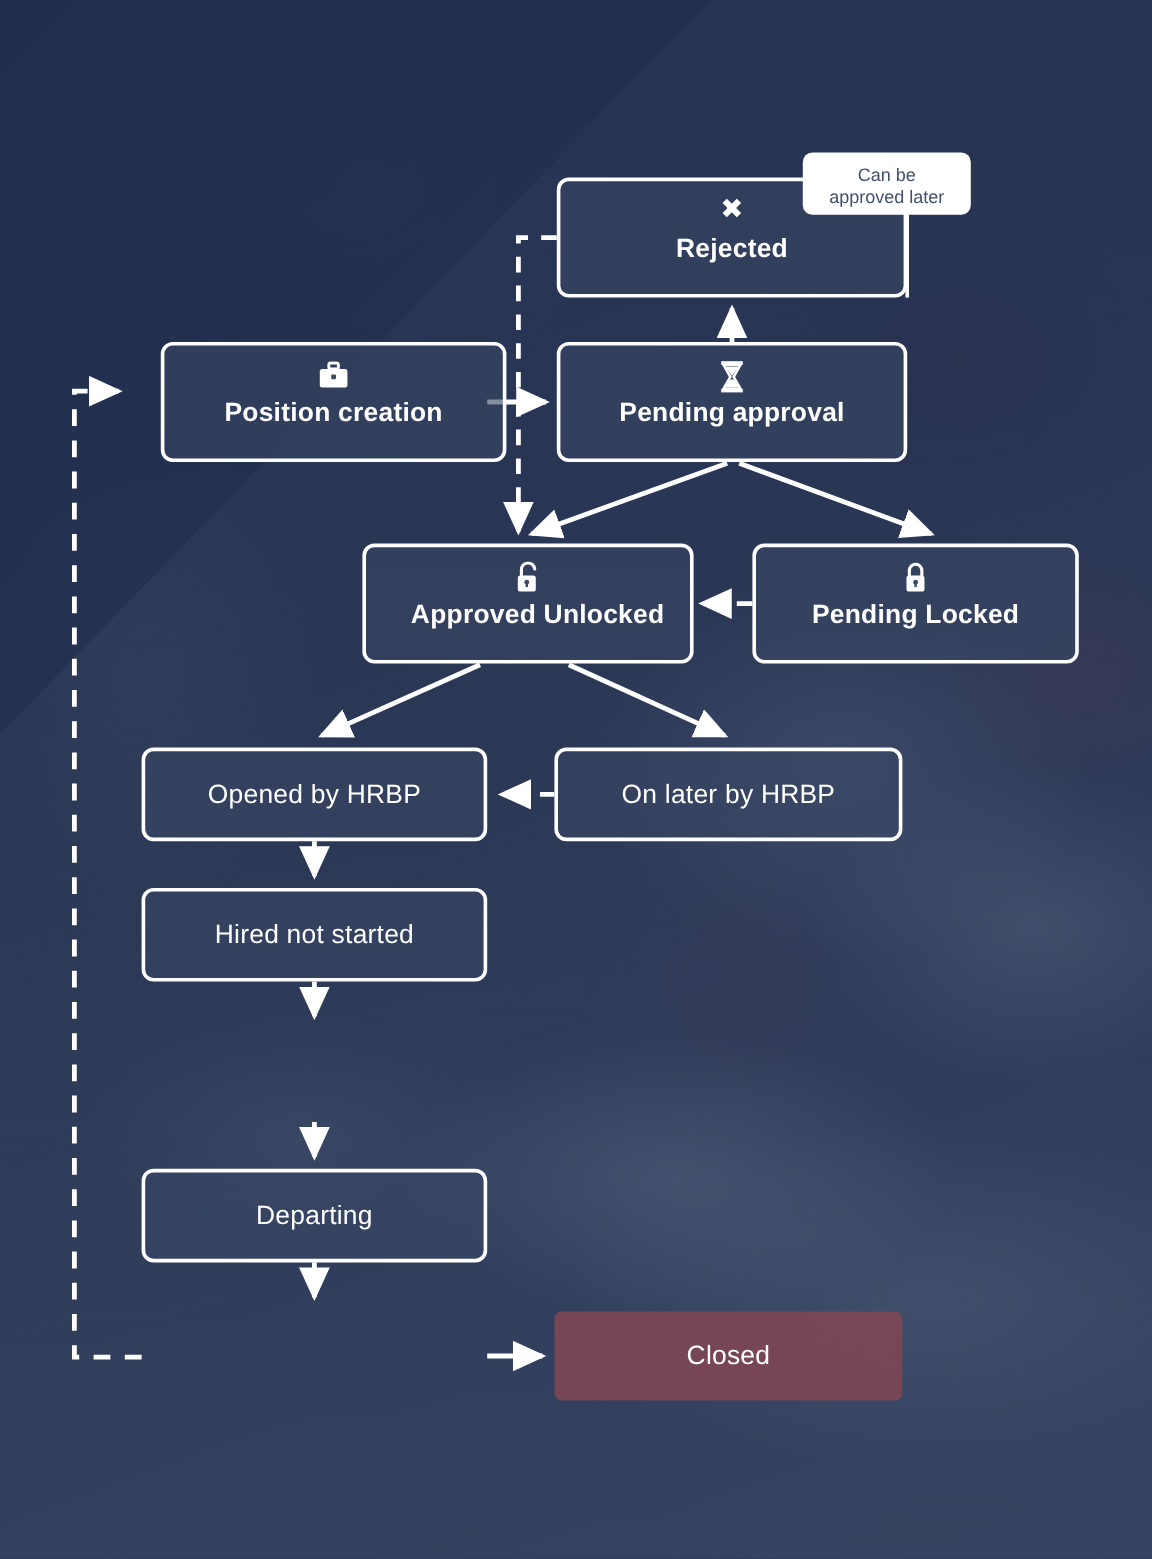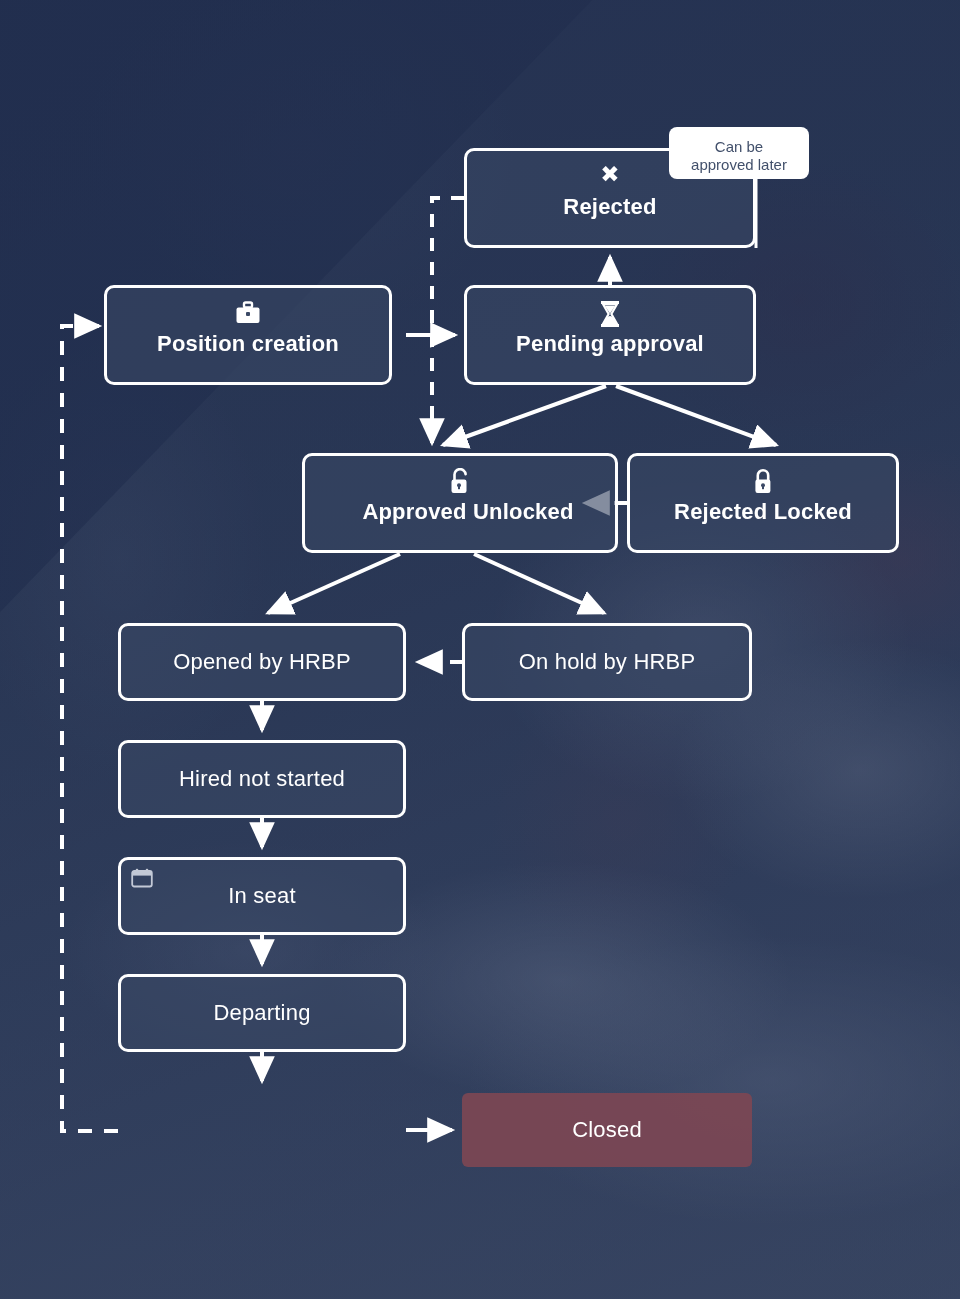--- a/index.html
+++ b/index.html
@@ -118,21 +118,21 @@
     </g>
 
     <path d="M756,155 L756,248" fill="none" stroke="#ffffff" stroke-width="3"></path>
   </svg>
 
   <div class="node with-icon" style="left:464px;top:148px;width:292px;height:100px;">
     <span class="glyph">✖</span>
     <span class="lbl">Rejected</span>
   </div>
 
-  <div class="node with-icon" style="left:104px;top:285px;width:288px;height:100px;">
+  <div class="node with-icon" style="left:134px;top:285px;width:288px;height:100px;">
     <span class="glyph">
       <svg width="26" height="24" viewBox="0 0 26 24" style="vertical-align:middle">
         <rect x="9" y="1.5" width="8" height="5" rx="1.6" fill="none" stroke="#fff" stroke-width="2.4"></rect>
         <rect x="1.5" y="6.5" width="23" height="15.5" rx="2" fill="#fff"></rect>
         <rect x="11" y="11" width="4" height="4" rx="1" fill="#3c4a66"></rect>
       </svg>
     </span>
     <span class="lbl">Position creation</span>
   </div>
 
@@ -142,67 +142,56 @@
         <rect x="3" y="1" width="18" height="3" fill="#fff"></rect>
         <rect x="3" y="24" width="18" height="3" fill="#fff"></rect>
         <path d="M5,4 L19,4 L13.4,14 L19,24 L5,24 L10.6,14 Z" fill="none" stroke="#fff" stroke-width="2.2"></path>
         <path d="M6.6,5.4 L17.4,5.4 L12,13.4 Z" fill="#fff"></path>
         <path d="M12,16 C15,16 17,20.5 17.6,23 L6.4,23 C7,20.5 9,16 12,16 Z" fill="#fff"></path>
       </svg>
     </span>
     <span class="lbl">Pending approval</span>
   </div>
 
-  <div class="node with-icon" style="left:302px;top:453px;width:316px;height:100px;padding-left:16px;">
+  <div class="node with-icon" style="left:302px;top:453px;width:276px;height:100px;padding-left:16px;">
     <span class="glyph">
       <svg width="22" height="27" viewBox="0 0 22 27" style="vertical-align:middle">
         <path d="M5.5,12 L5.5,7.2 A5.3,5.3 0 0 1 16.6,6.2" fill="none" stroke="#fff" stroke-width="2.6" stroke-linecap="round"></path>
         <rect x="2.5" y="11.5" width="15" height="13.5" rx="2.2" fill="#fff"></rect>
         <circle cx="10" cy="17.2" r="2" fill="#3c4a66"></circle>
         <rect x="9" y="17.2" width="2" height="4" fill="#3c4a66"></rect>
       </svg>
     </span>
     <span class="lbl">Approved Unlocked</span>
   </div>
 
   <div class="node with-icon" style="left:627px;top:453px;width:272px;height:100px;">
     <span class="glyph">
       <svg width="22" height="27" viewBox="0 0 22 27" style="vertical-align:middle">
         <path d="M5.8,12 L5.8,7.4 A5.2,5.2 0 0 1 16.2,7.4 L16.2,12" fill="none" stroke="#fff" stroke-width="2.6" stroke-linecap="round"></path>
         <rect x="3.4" y="11.5" width="15" height="13.5" rx="2.2" fill="#fff"></rect>
         <circle cx="11" cy="17.2" r="2" fill="#3c4a66"></circle>
         <rect x="10" y="17.2" width="2" height="4" fill="#3c4a66"></rect>
       </svg>
     </span>
-    <span class="lbl">Rejected Locked</span>
+    <span class="lbl">Pending Locked</span>
   </div>
 
   <div class="node" style="left:118px;top:623px;width:288px;height:78px;">
     <span class="lbl">Opened by HRBP</span>
   </div>
 
   <div class="node" style="left:462px;top:623px;width:290px;height:78px;">
-    <span class="lbl">On hold by HRBP</span>
+    <span class="lbl">On later by HRBP</span>
   </div>
 
   <div class="node" style="left:118px;top:740px;width:288px;height:78px;">
     <span class="lbl">Hired not started</span>
   </div>
 
-  <div class="node" style="left:118px;top:857px;width:288px;height:78px;">
-    <span class="cal">
-      <svg width="22" height="20" viewBox="0 0 22 20">
-        <rect x="1.2" y="3" width="19.6" height="15.5" rx="2" fill="none" stroke="#c3c9d6" stroke-width="1.8"></rect>
-        <rect x="1.2" y="3" width="19.6" height="4.6" fill="#c3c9d6"></rect>
-        <rect x="4.8" y="0.8" width="2.4" height="4" rx="1" fill="#c3c9d6"></rect>
-        <rect x="14.8" y="0.8" width="2.4" height="4" rx="1" fill="#c3c9d6"></rect>
-      </svg>
-    </span>
-    <span class="lbl">In seat</span>
-  </div>
 
   <div class="node" style="left:118px;top:974px;width:288px;height:78px;">
     <span class="lbl">Departing</span>
   </div>
 
 
   <div class="node closed" style="left:462px;top:1093px;width:290px;height:74px;">
     <span class="lbl">Closed</span>
   </div>
 

